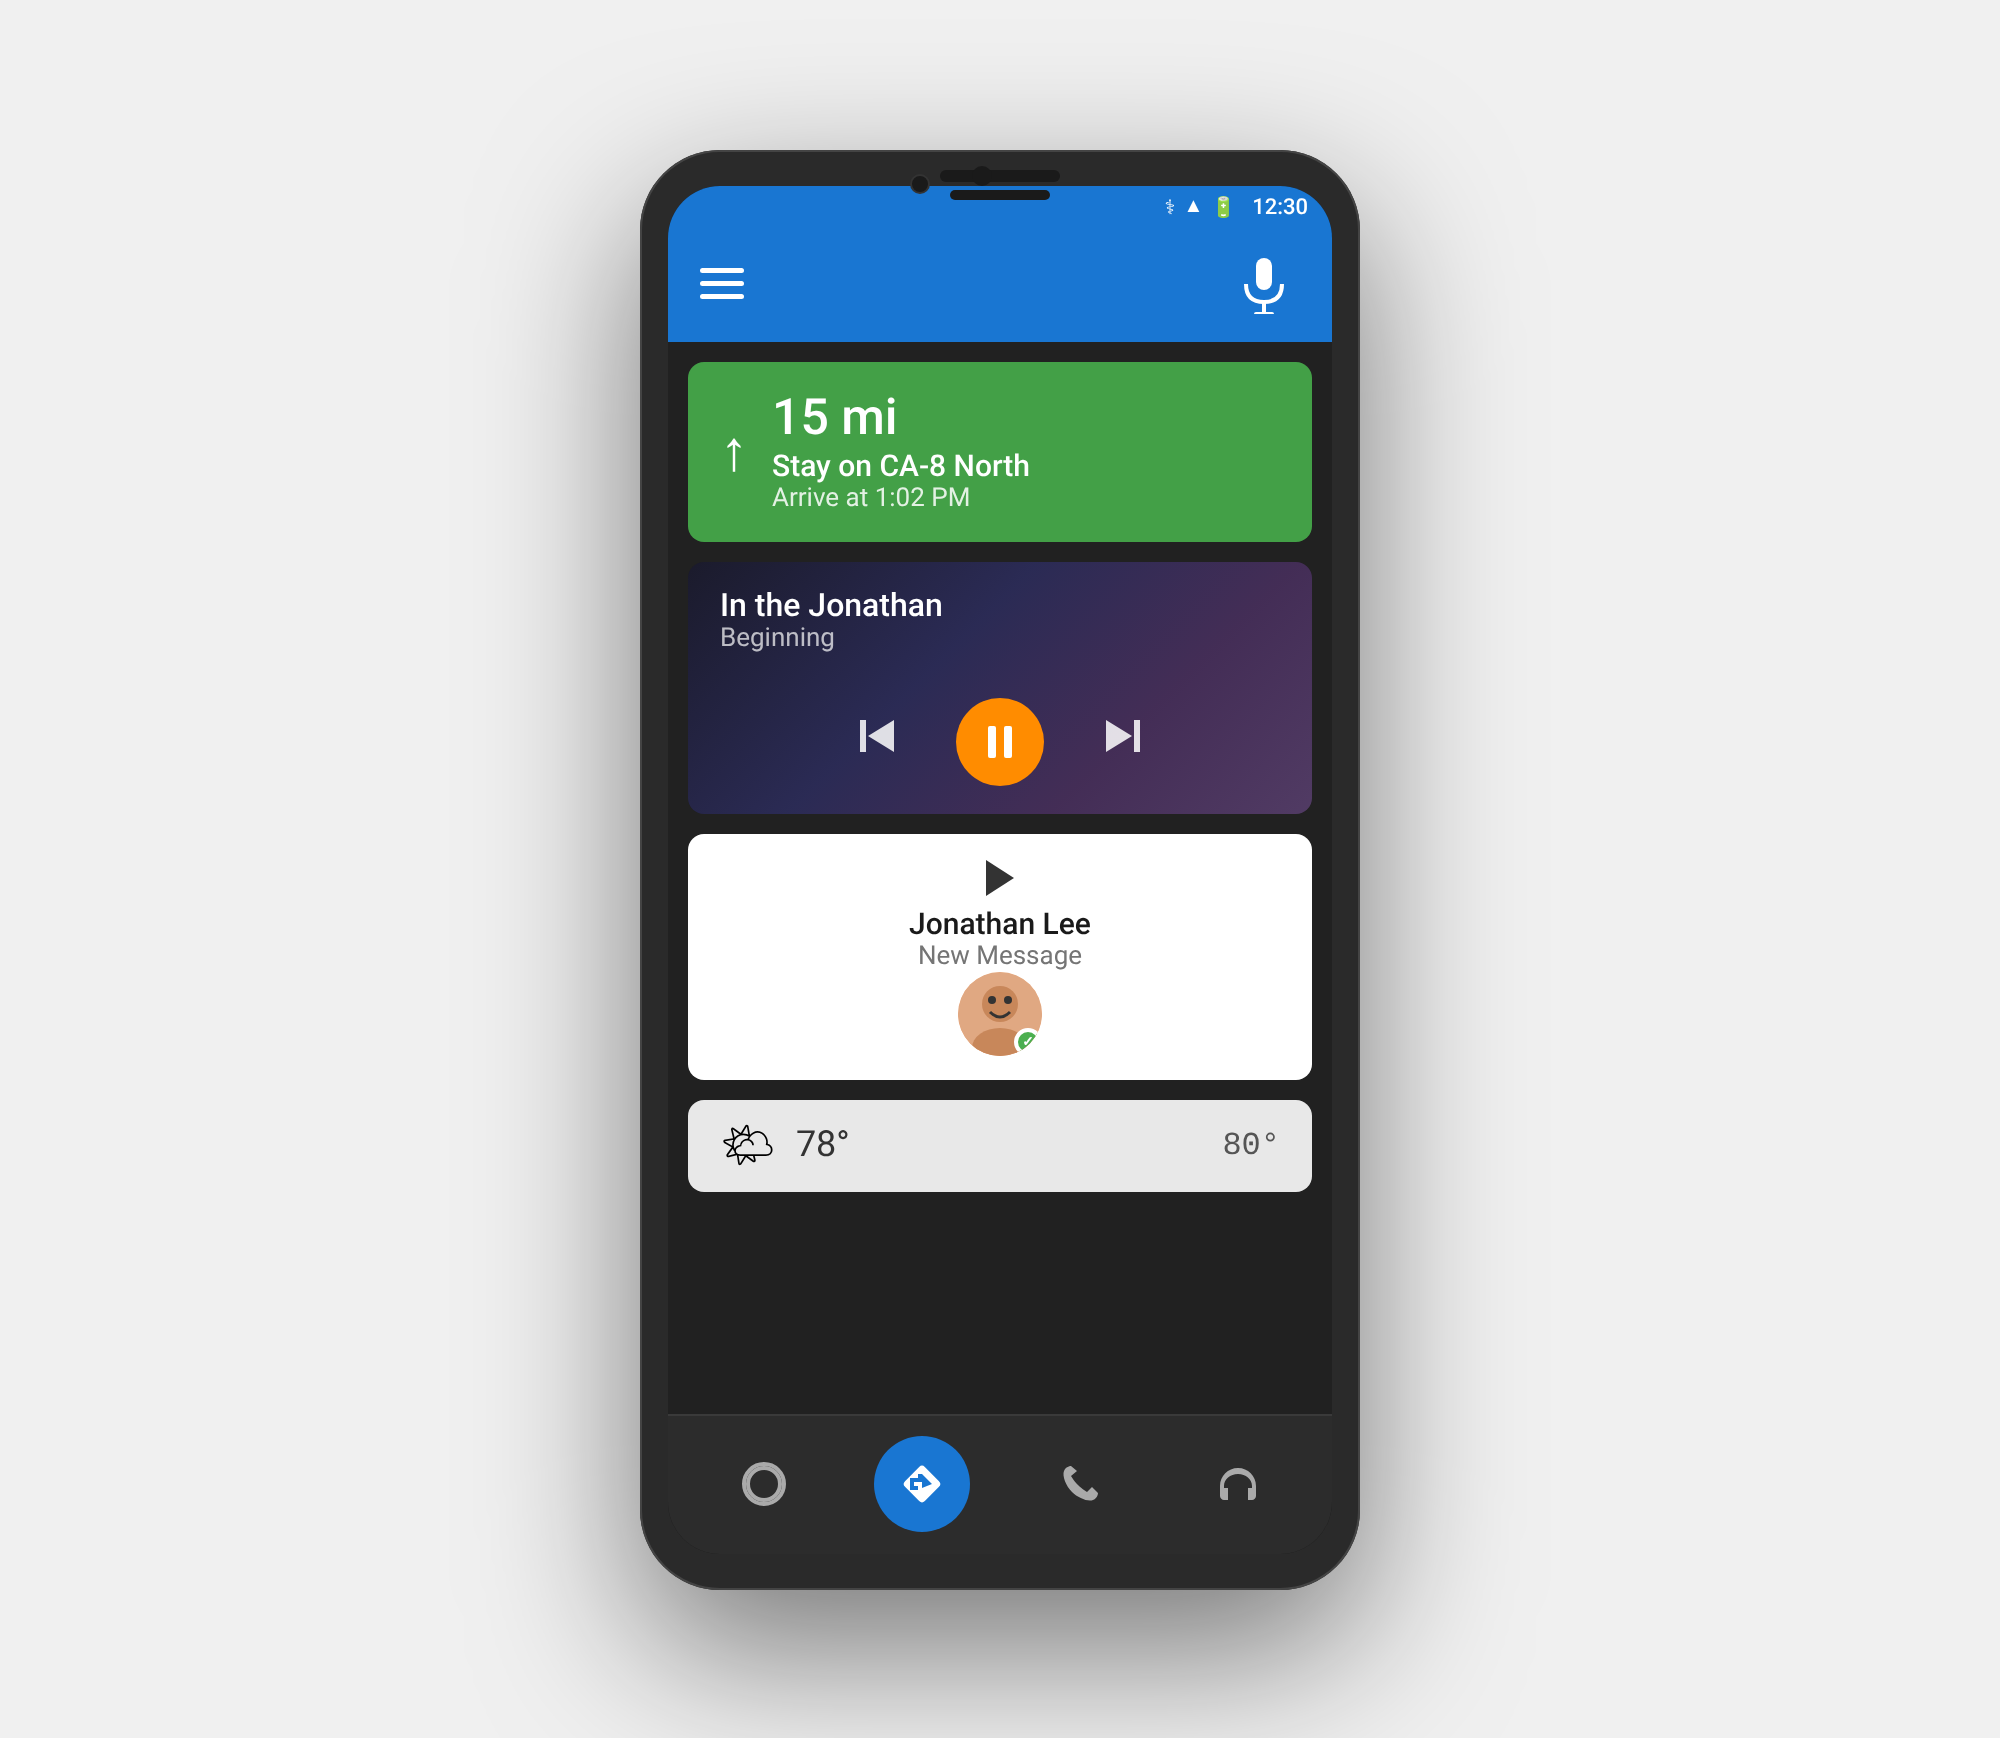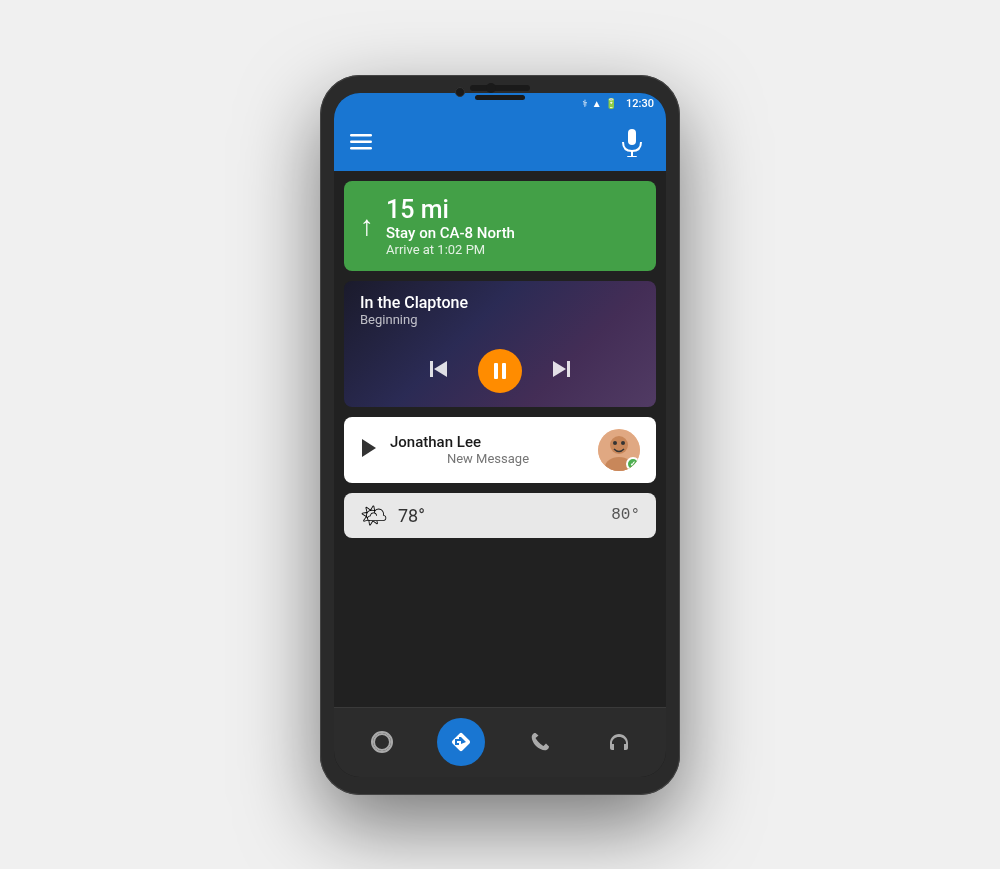--- a/index.html
+++ b/index.html
@@ -241,21 +241,21 @@
     }
 
     
     .message-card {
       background: white;
       margin: 5px 10px 5px 10px;
       border-radius: 8px;
       padding: 12px 16px;
       display: flex;
       align-items: center;
-      gap: 12px;
+      flex-direction: column;
     }
 
     .play-msg-btn {
       color: #333;
       font-size: 16px;
     }
 
     .msg-info {
       flex: 1;
     }
@@ -421,21 +421,21 @@
         <div class="nav-info">
           <div class="nav-distance">15 mi</div>
           <div class="nav-road">Stay on CA-8 North</div>
           <div class="nav-arrive">Arrive at 1:02 PM</div>
         </div>
       </div>
 
       <div class="music-card">
         <div class="music-card-bg"></div>
         <div class="music-card-content">
-          <div class="music-title">In the Claptone</div>
+          <div class="music-title">In the Jonathan</div>
           <div class="music-artist">Beginning</div>
         </div>
         <div class="music-controls">
           <div class="ctrl-btn">
             <svg width="20" height="20" viewBox="0 0 20 20" fill="rgba(255,255,255,0.85)">
               <rect x="0" y="2" width="3" height="16"></rect>
               <polygon points="17,2 4,10 17,18"></polygon>
             </svg>
           </div>
           <div class="play-pause-btn">

